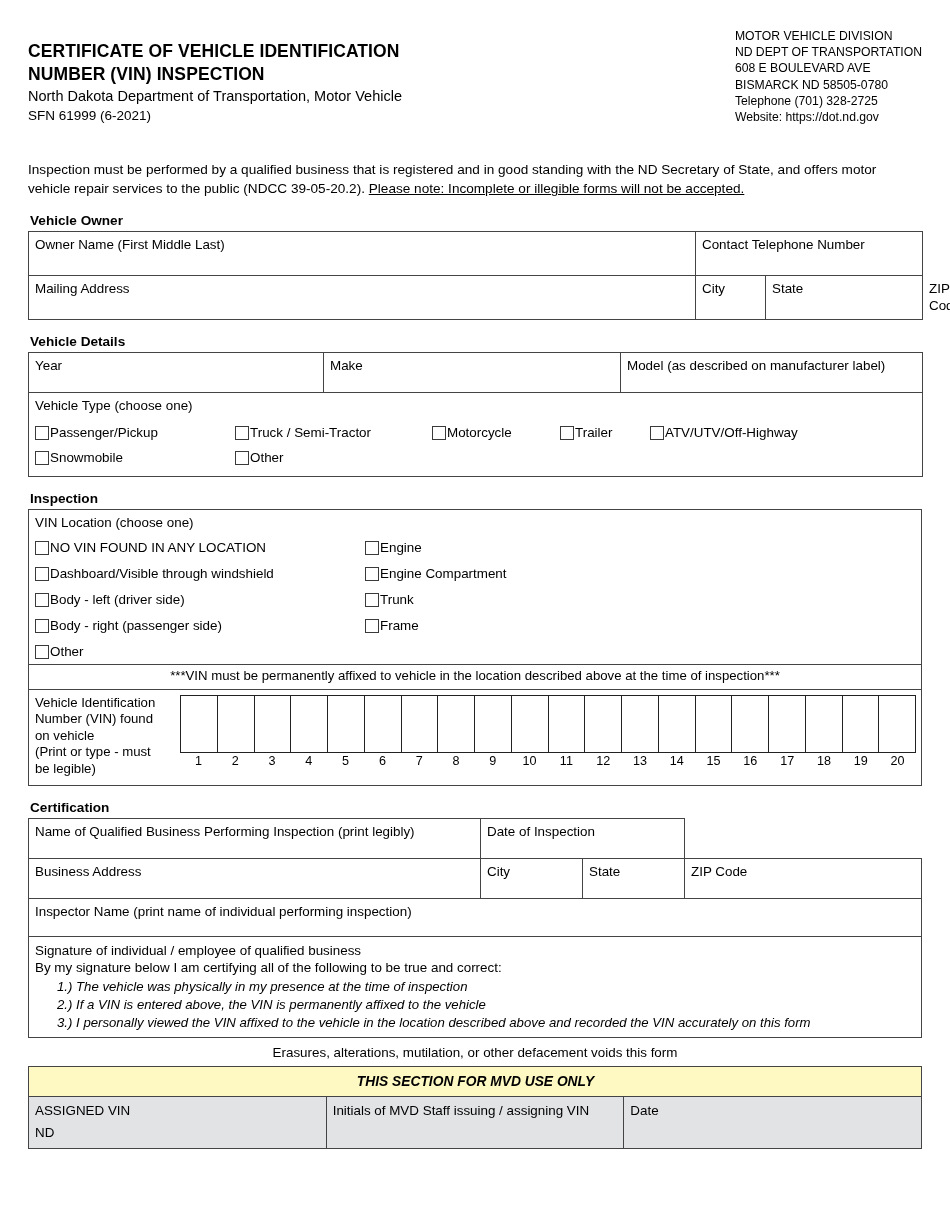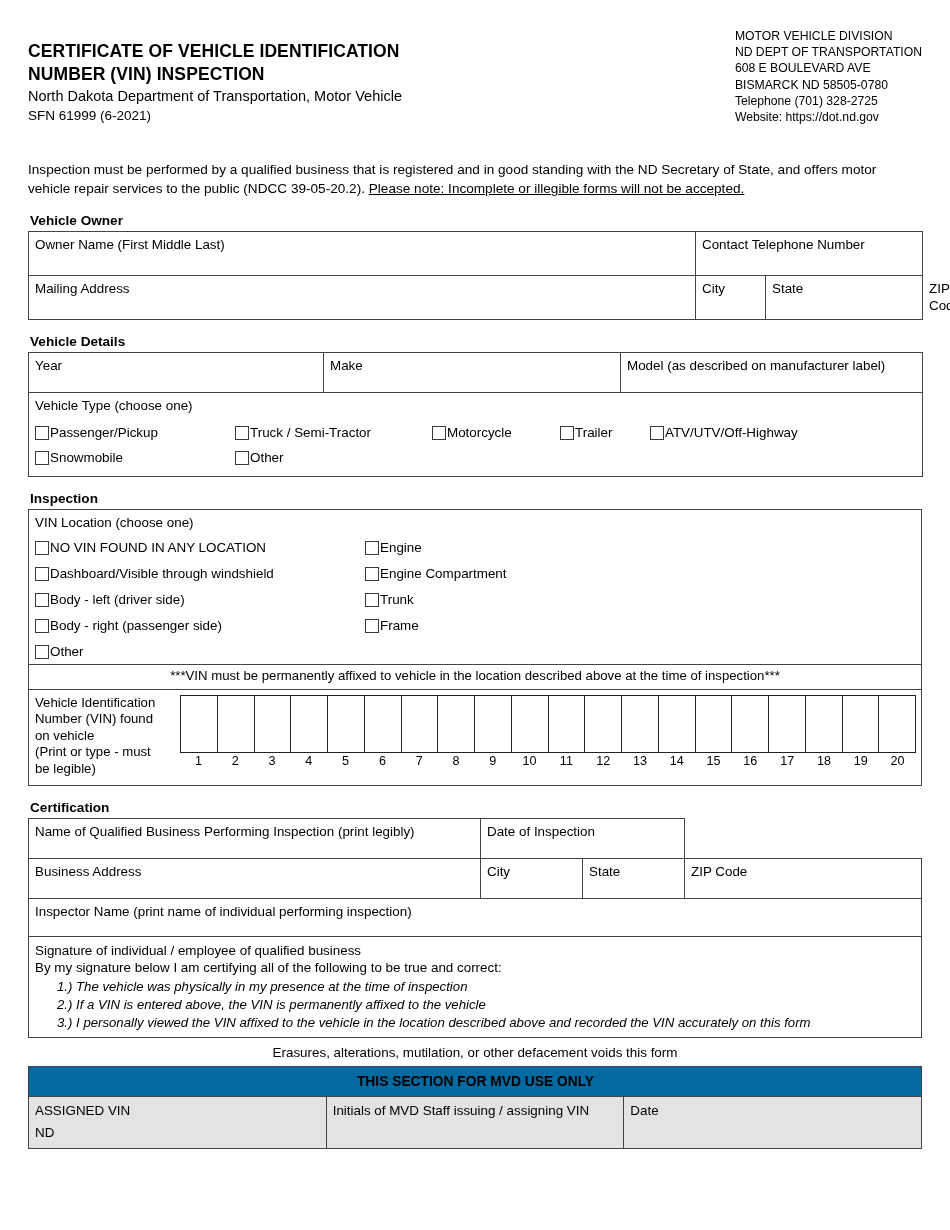--- a/index.html
+++ b/index.html
@@ -356,21 +356,21 @@
         </td>
       </tr>
     </tbody>
   </table>
 
   <div class="erasure">Erasures, alterations, mutilation, or other defacement voids this form</div>
 
   <table class="mvd">
     <tbody>
       <tr>
-        <td class="mvd-head" colspan="3" style="background: #0369a1;">THIS SECTION FOR MVD USE ONLY</td>
+        <td class="mvd-head" colspan="3" style="background: #fef9c3; font-style: italic;">THIS SECTION FOR MVD USE ONLY</td>
       </tr>
       <tr>
         <td class="h52" style="width: 277px; background: rgb(226, 227, 229);">
           <div>ASSIGNED VIN</div>
           <div style="margin-top:4px">ND</div>
         </td>
         <td class="h52" style="width: 335px; background: rgb(226, 227, 229);">Initials of MVD Staff issuing / assigning VIN</td>
         <td class="h52" style="background: rgb(226, 227, 229);">Date</td>
       </tr>
     </tbody>

